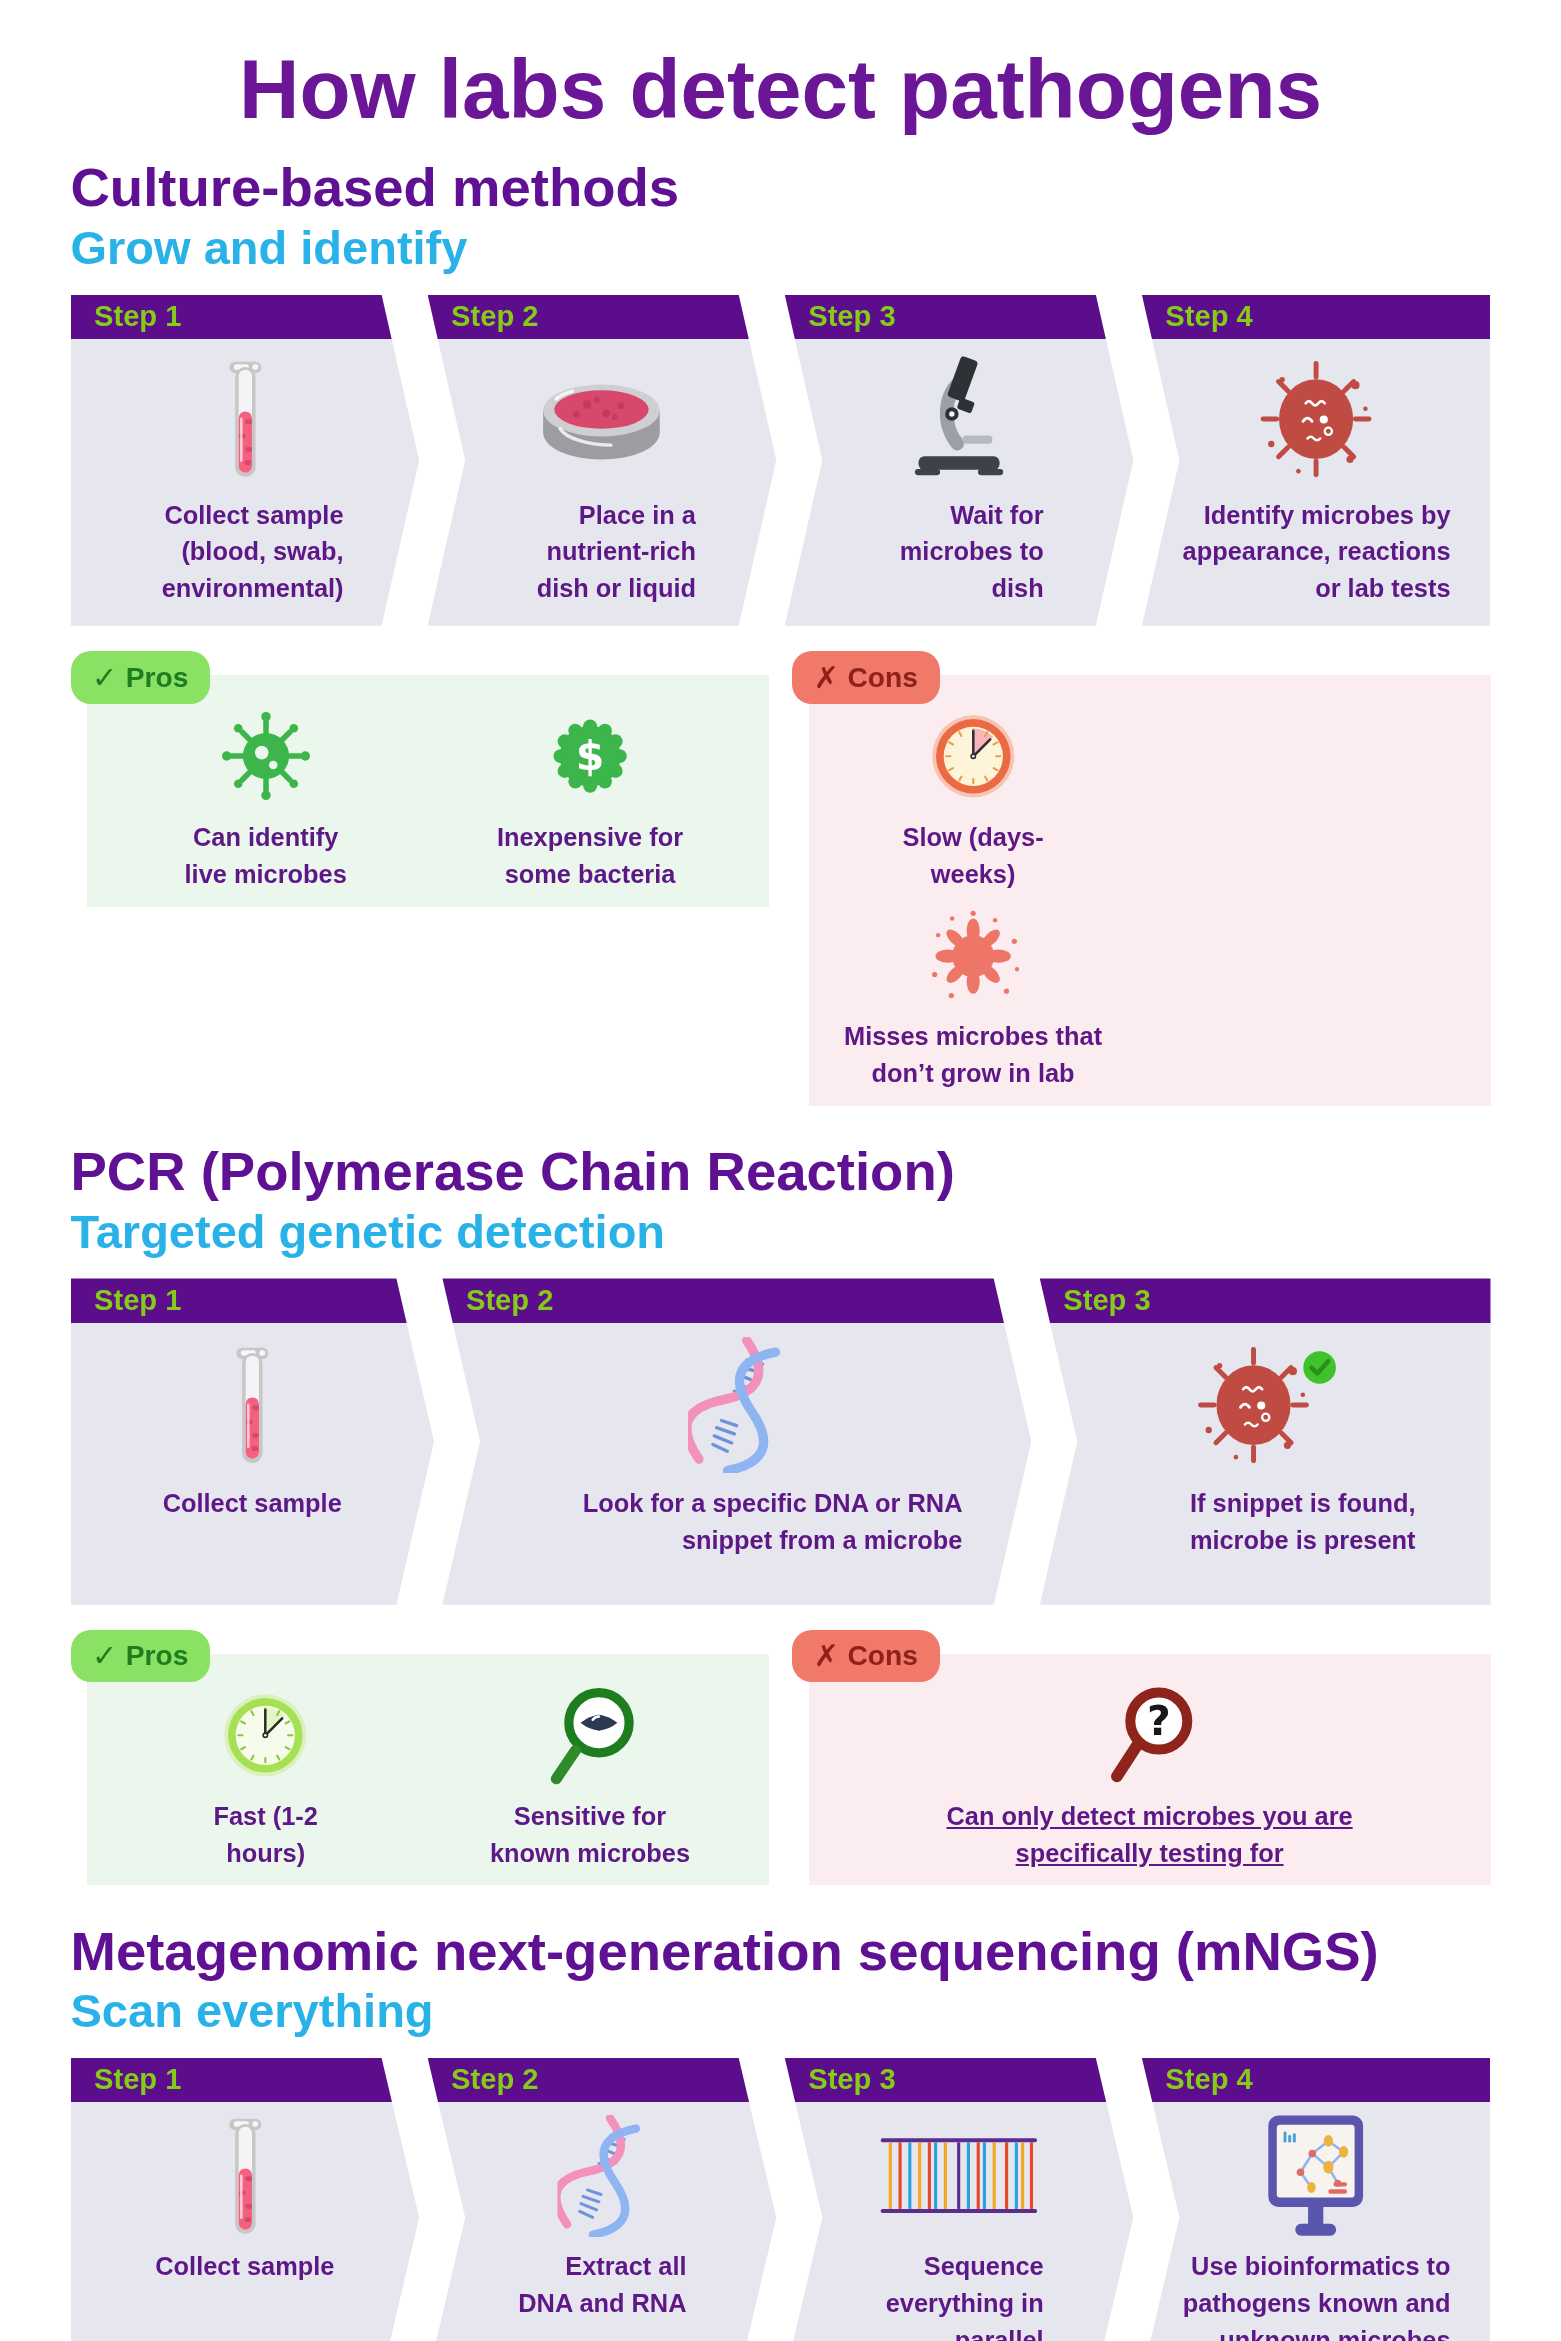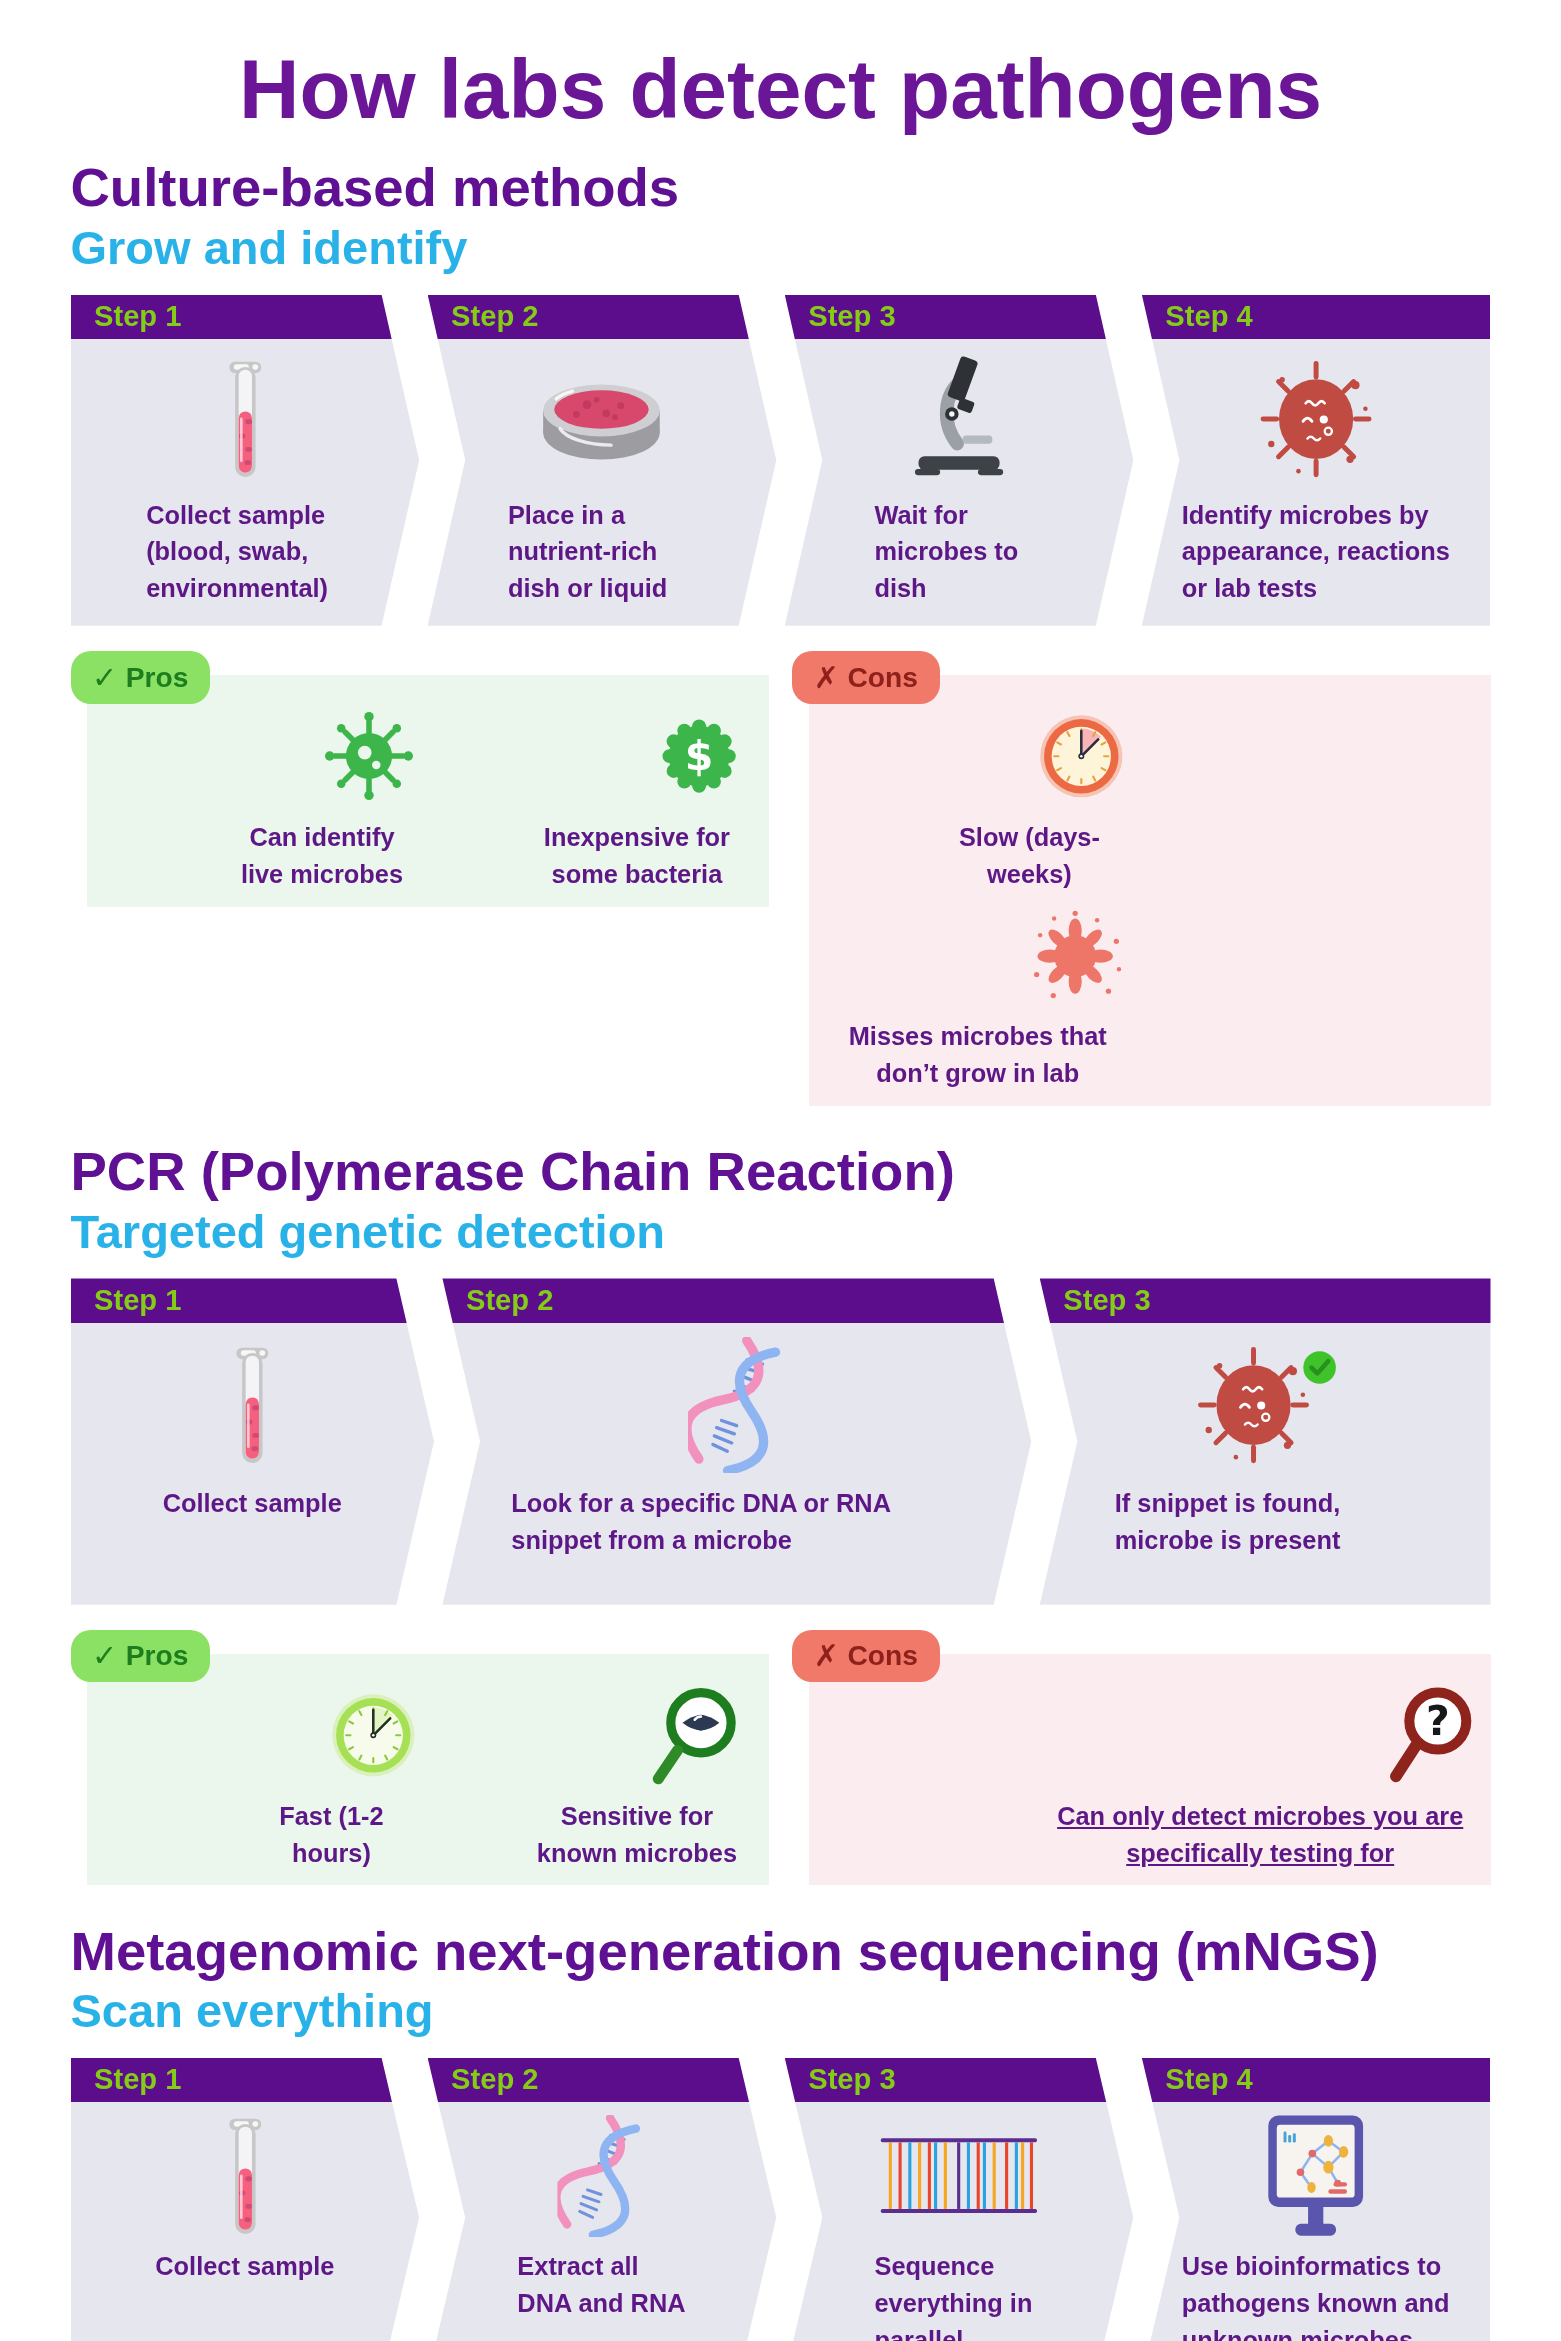--- a/index.html
+++ b/index.html
@@ -20,37 +20,37 @@
   .step--mid   { clip-path: polygon(0 0, calc(100% - var(--tip)) 0, 100% 50%, calc(100% - var(--tip)) 100%, 0 100%, var(--tip) 50%); }
   .step--last  { clip-path: polygon(0 0, 100% 0, 100% 100%, 0 100%, var(--tip) 50%); }
   .step-banner { height:9.4rem; flex:none; background:#5C0D8C; color:#84cc16; display:flex; align-items:center; padding-left:5rem; font-size:6.2rem; font-weight:700; }
   .step-body { background:#E6E6EE; flex:1; display:flex; flex-direction:column; align-items:center; padding:2rem 8.5rem 4rem; box-sizing:border-box; }
   .steps--s1 .step-body { min-height:56rem; }
   .steps--pcr .step-body { min-height:60rem; }
   .steps--mngs .step-body { min-height:54rem; }
   .icon-wrap { height:30rem; display:flex; align-items:center; justify-content:center; flex:none; }
   .steps--pcr .icon-wrap { height:31rem; }
   .steps--mngs .icon-wrap { height:27.5rem; }
-  .step-text { font-size:5.4rem; font-weight:700; line-height:1.45; text-align:left; color:#5E1786; margin-top:1.6rem; }
+  .step-text { font-size:5.4rem; font-weight:700; line-height:1.45; text-align:right; color:#5E1786; margin-top:1.6rem; }
 
   .steps--pcr .step:nth-child(1){ flex:1; }
   .steps--pcr .step:nth-child(2){ flex:1.62; }
   .steps--pcr .step:nth-child(3){ flex:1.24; }
 
   .pc-row { display:flex; gap:5rem; margin-top:10.5rem; }
   .pc-block { flex:1; position:relative; }
   .panel { margin-left:3.5rem; min-height:44rem; box-sizing:border-box; display:flex; justify-content:space-evenly; align-items:flex-start; gap:2rem; padding:5.8rem 3rem 3rem; }
   .panel--pros { background:#EBF6EC; }
   .panel--cons { background:#FBEDEF;flex-direction:column; }
   .badge { position:absolute; left:0; top:-5.2rem; display:inline-flex; align-items:center; gap:1.8rem; border-radius:4.2rem; padding:1.9rem 4.6rem; font-size:6rem; font-weight:800; z-index:2; }
   .badge--pros { background:#8BE163; color:#1E7D1E; }
   .badge--cons { background:#F1796A; color:#8E211B; }
   .badge .glyph { font-family:"DejaVu Sans",sans-serif; font-size:6.4rem; font-weight:700; }
 
-  .pc-item { display:flex; flex-direction:column; align-items:flex-end; width:46%; }
+  .pc-item { display:flex; flex-direction:column; align-items:center; width:46%; }
   .pc-item--wide { width:100%;text-decoration:underline; }
   .pc-icon-wrap { height:23rem; display:flex; align-items:center; justify-content:center; }
   .pc-text { font-size:5.4rem; font-weight:700; line-height:1.45; text-align:center; color:#5E1786; margin-top:1.8rem; }.mw-36{max-width:36rem}.mw-40{max-width:40rem}.mw-42{max-width:42rem}
   .mw-44{max-width:44rem}.mw-62{max-width:62rem}
   .mw-64{max-width:64rem}.mw-92{max-width:92rem}.mw-96{max-width:96rem}
 
   .i-tube{width:9.5rem;height:25.5rem}
   .i-petri{width:27rem;height:20.5rem}
   .i-scope{width:23rem;height:26.5rem}
   .i-microbe{width:26rem;height:26rem}

